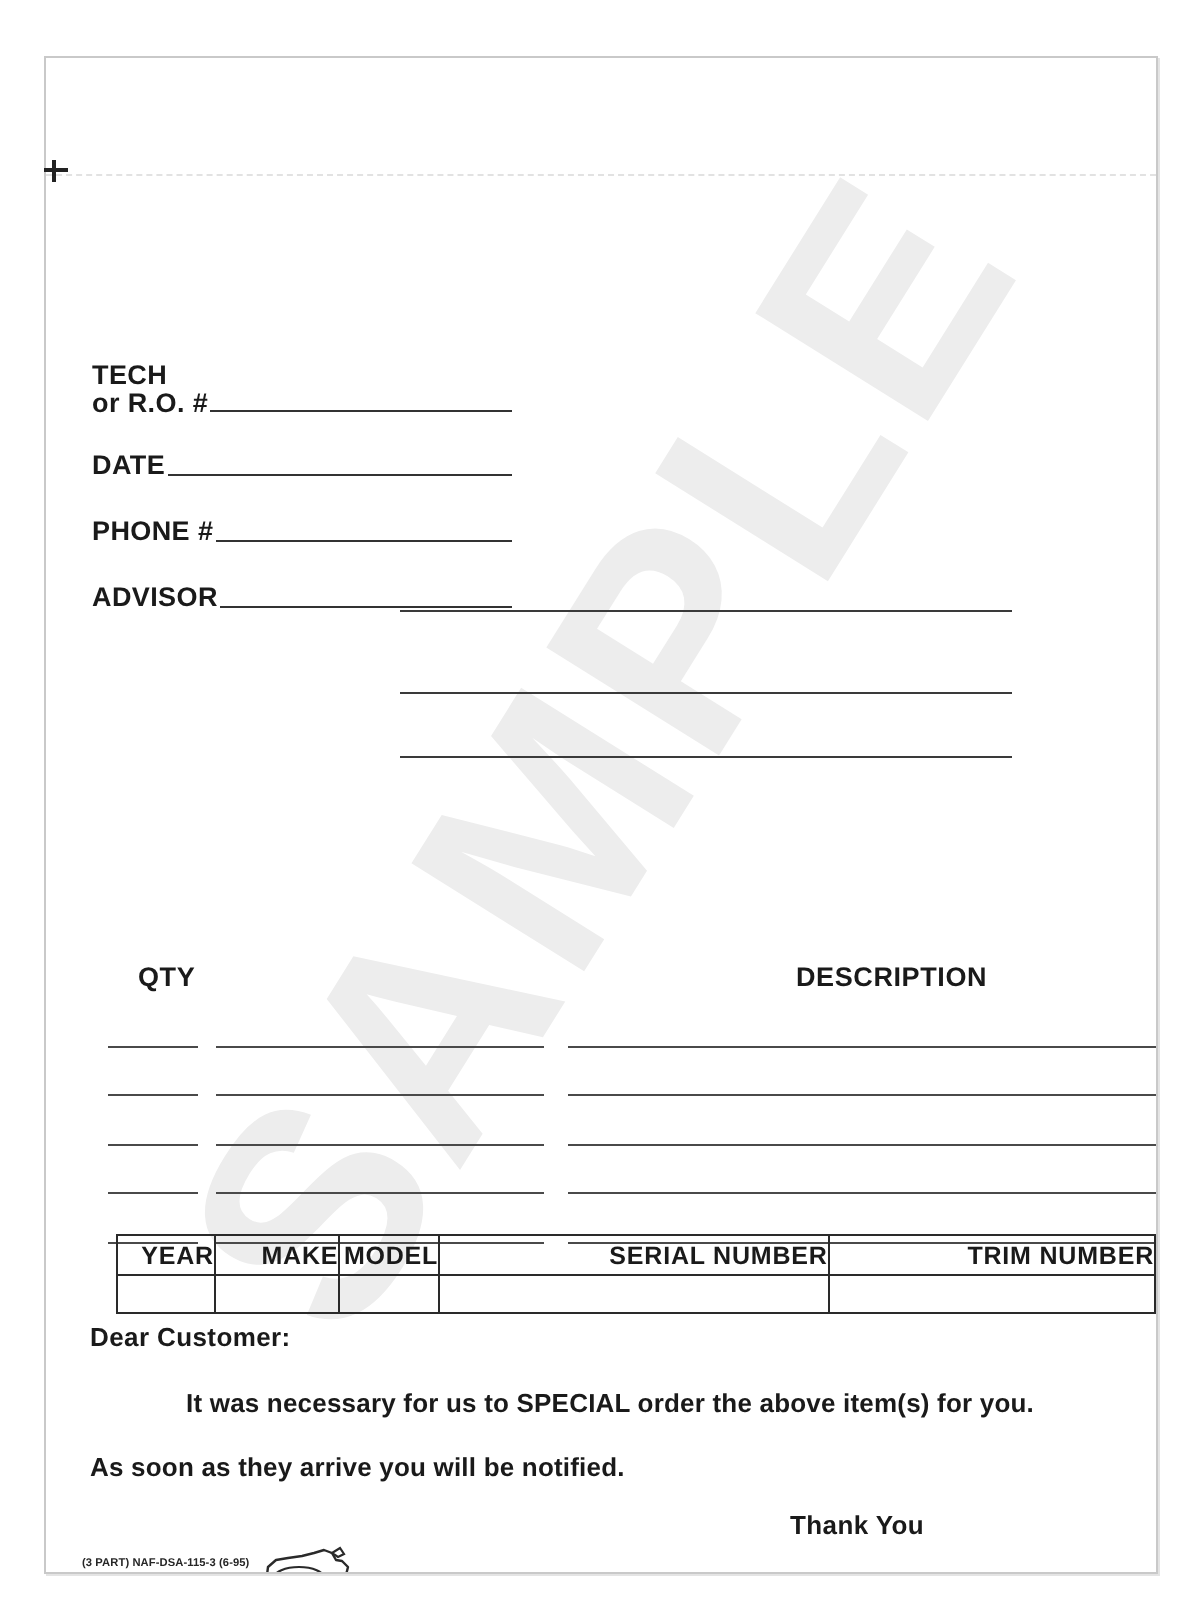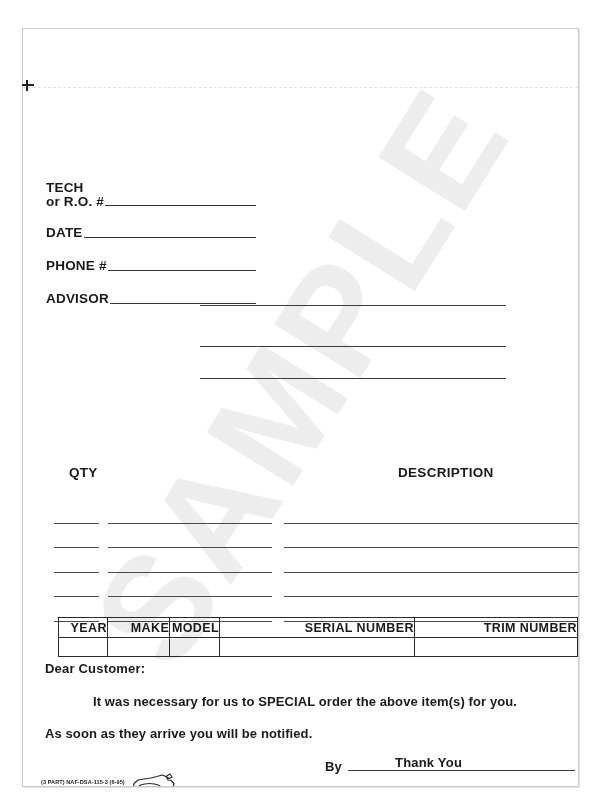--- a/index.html
+++ b/index.html
@@ -117,21 +117,21 @@
     width: 306px;
     height: 0;
     border-bottom: 1.6px solid #3a3a3a;
     z-index: 2;
   }
 
   
   #items-header {
     position: absolute;
     left: 23px;
-    top: 436px;
+    top: 452px;
     width: 530px;
     height: 18px;
     z-index: 2;
   }
   #items-header .col {
     position: absolute;
     font-size: 13.5px;
     font-weight: bold;
     letter-spacing: 0.3px;
     white-space: nowrap;
@@ -351,24 +351,20 @@
     </tbody>
   </table>
 
   <div id="customer-msg">
     <div class="msg-dear">Dear Customer:</div>
     <div class="msg-body">It was necessary for us to SPECIAL order the above item(s) for you.</div>
     <div class="msg-notify">As soon as they arrive you will be notified.</div>
     <div class="msg-thanks">Thank You</div>
   </div>
 
-  <div id="signature">
-    <span class="by-label">By</span>
-    <span class="by-rule"></span>
-  </div>
 
   <div id="footer">
     <div id="footer-codes">
       <div>(3 PART) NAF-DSA-115-3  (6-95)</div>
 
     </div>
     <svg id="nafd-logo" viewBox="0 0 92 62">
       <path d="M6 20 L14 13 L26 11 L40 9 L52 6 L62 3 L70 6 L74 13 L80 14 L86 20
                L84 28 L78 33 L80 41 L74 48 L66 52 L56 55 L44 56 L34 54 L24 50
                L16 44 L10 36 L5 28 Z" fill="none" stroke="#2a2a2a" stroke-width="2.4" stroke-linejoin="round"></path>

